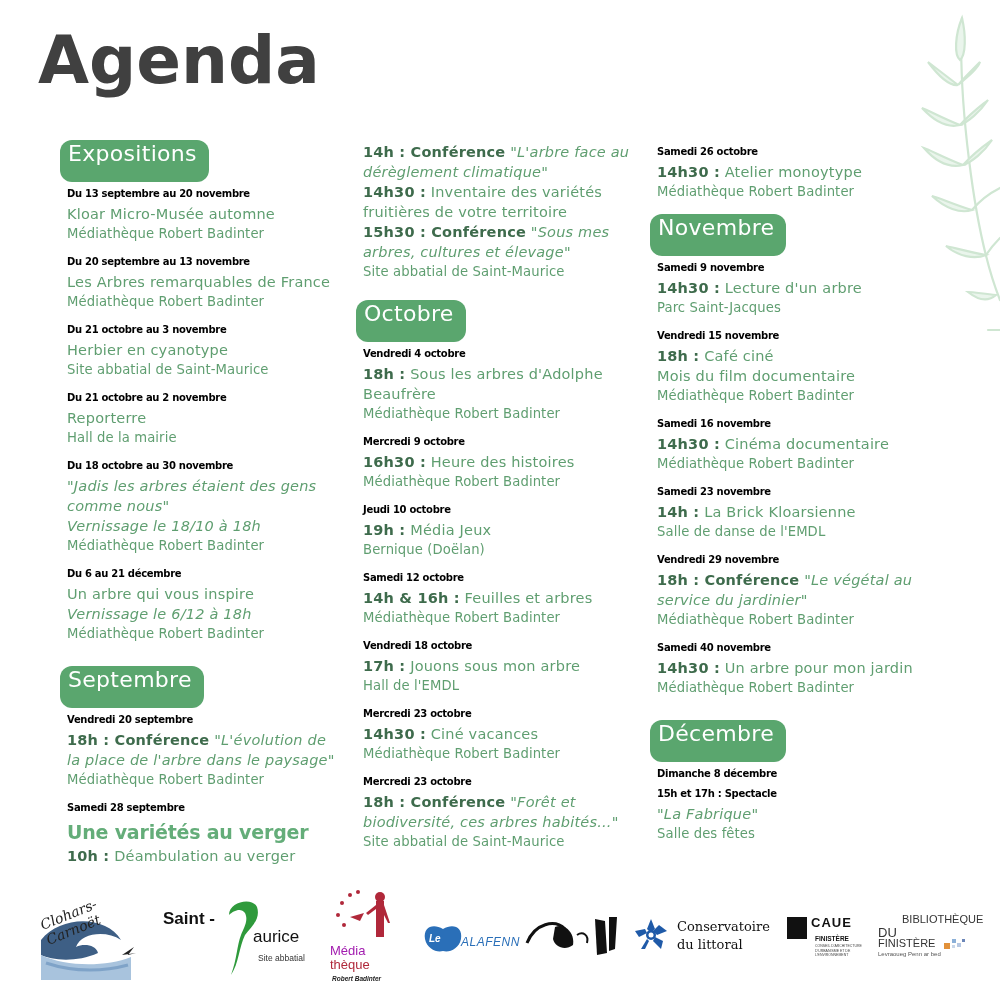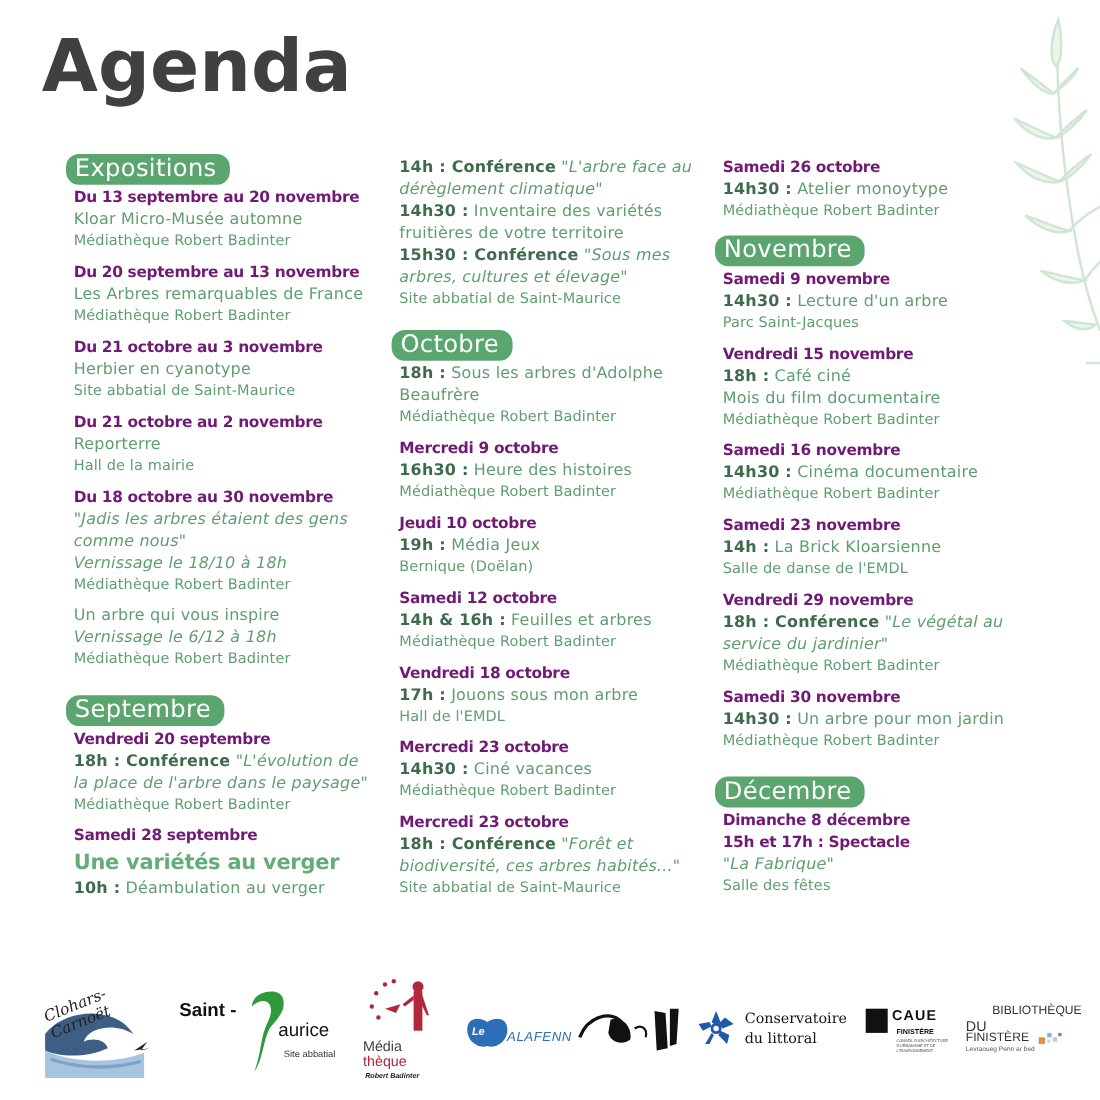--- a/index.html
+++ b/index.html
@@ -10,25 +10,25 @@
     font-family: "DejaVu Sans", sans-serif; font-weight: bold;
     font-size: 66px; letter-spacing: 0px; color: #404040;
     line-height: 1;
   }
   .col { position: absolute; top: 140px; width: 290px; }
   .col1 { left: 60px; }
   .col2 { left: 356px; top: 142px; }
   .col3 { left: 650px; top: 142px; }
   .section-pill {
     display: inline-block; background: #5aa66e; color: #ffffff;
-    font-size: 22px; line-height: 28px; padding: 0 12px 0 8px;
+    font-size: 22px; line-height: 28px; padding: 0 12px 14px 8px;
     border-radius: 12px; margin-bottom: 2px; letter-spacing: 0.3px;
   }
   .event { padding-left: 7px; margin-bottom: 8px; }
-  .date { font-weight: bold; font-size: 14px; color: #701a75; line-height: 20px; letter-spacing: -0.3px; }
+  .date { font-weight: bold; font-size: 10px; color: #000000; line-height: 20px; letter-spacing: -0.3px; }
   .line { font-size: 14.5px; color: #5f9e70; line-height: 20px; letter-spacing: 0.2px; }
   .line.it, .it { font-style: italic; }
   .place { font-size: 13.2px; color: #5f9e70; line-height: 20px; letter-spacing: 0.1px; }
   .tm { font-weight: bold; color: #3e6b4c; }
   .big { font-size: 19px; font-weight: bold; color: #64ad79; line-height: 28px; letter-spacing: -0.2px; }
   .gap { height: 14px; }
   .leaf { position: absolute; right: 0; top: 0; width: 100px; height: 350px; }
   .logos { position: absolute; left: 30px; top: 885px; width: 950px; height: 105px; }
   .logo { position: absolute; }
   .logo-text { font-family: "Liberation Sans", sans-serif; }
@@ -81,20 +81,21 @@
     <div class="place">Hall de la mairie</div>
   </div>
   <div class="event">
     <div class="date">Du 18 octobre au 30 novembre</div>
     <div class="line it">"Jadis les arbres étaient des gens</div>
     <div class="line it">comme nous"</div>
     <div class="line it">Vernissage le 18/10 à 18h</div>
     <div class="place">Médiathèque Robert Badinter</div>
   </div>
   <div class="event">
+    <div class="date">Du 6 au 21 décembre</div>
     <div class="line">Un arbre qui vous inspire</div>
     <div class="line it">Vernissage le 6/12 à 18h</div>
     <div class="place">Médiathèque Robert Badinter</div>
   </div>
 
   <div class="gap"></div>
   <div class="section-pill">Septembre</div>
   <div class="event">
     <div class="date">Vendredi 20 septembre</div>
     <div class="line"><span class="tm">18h : Conférence</span> <span class="it">"L'évolution de</span></div>
@@ -116,20 +117,21 @@
     <div class="line">fruitières de votre territoire</div>
     <div class="line"><span class="tm">15h30 : Conférence</span> <span class="it">"Sous mes</span></div>
     <div class="line it">arbres, cultures et élevage"</div>
     <div class="place">Site abbatial de Saint-Maurice</div>
   </div>
 
   <div class="gap" style="height:10px"></div>
   <div class="section-pill">Octobre</div>
 
   <div class="event">
+    <div class="date">Vendredi 4 octobre</div>
     <div class="line"><span class="tm">18h :</span> <span>Sous les arbres d'Adolphe</span></div>
     <div class="line">Beaufrère</div>
     <div class="place">Médiathèque Robert Badinter</div>
   </div>
   <div class="event">
     <div class="date">Mercredi 9 octobre</div>
     <div class="line"><span class="tm">16h30 :</span> <span>Heure des histoires</span></div>
     <div class="place">Médiathèque Robert Badinter</div>
   </div>
   <div class="event">
@@ -191,21 +193,21 @@
     <div class="line"><span class="tm">14h :</span> <span>La Brick Kloarsienne</span></div>
     <div class="place">Salle de danse de l'EMDL</div>
   </div>
   <div class="event">
     <div class="date">Vendredi 29 novembre</div>
     <div class="line"><span class="tm">18h : Conférence</span> <span class="it">"Le végétal au</span></div>
     <div class="line it">service du jardinier"</div>
     <div class="place">Médiathèque Robert Badinter</div>
   </div>
   <div class="event">
-    <div class="date">Samedi 30 novembre</div>
+    <div class="date">Samedi 40 novembre</div>
     <div class="line"><span class="tm">14h30 :</span> <span>Un arbre pour mon jardin</span></div>
     <div class="place">Médiathèque Robert Badinter</div>
   </div>
 
   <div class="gap" style="height:14px"></div>
   <div class="section-pill">Décembre</div>
   <div class="event">
     <div class="date">Dimanche 8 décembre</div>
     <div class="date">15h et 17h : Spectacle</div>
     <div class="line it">"La Fabrique"</div>
@@ -239,21 +241,21 @@
         <circle cx="28" cy="5" r="2" fill="#b0283a"></circle>
         <circle cx="12" cy="16" r="2" fill="#b0283a"></circle>
       <circle cx="8" cy="28" r="2" fill="#b0283a"></circle>
         <circle cx="14" cy="38" r="2" fill="#b0283a"></circle>
       <path d="M20 30 L34 26 L30 34Z" fill="#b0283a"></path>
       <rect x="46" y="14" width="8" height="36" fill="#b0283a"></rect>
       <circle cx="50" cy="10" r="5" fill="#b0283a"></circle>
       <path d="M46 18 L36 26 L38 28 L46 22Z" fill="#b0283a"></path>
       <path d="M54 18 L60 36 L58 36 L52 24Z" fill="#b0283a"></path>
     </svg>
-    <div class="logo-text" style="position:absolute; left:0; top:56px; font-size:13px; color:#404040;">Média</div>
+    <div class="logo-text" style="position:absolute; left:0; top:56px; font-size:13px; color:#a21caf;">Média</div>
     <div class="logo-text" style="position:absolute; left:0; top:70px; font-size:13px; color:#b0283a;">thèque</div>
     <div class="logo-text" style="position:absolute; left:2px; top:88px; font-size:6.5px; font-style:italic; font-weight:bold; color:#222;">Robert Badinter</div>
   </div>
 
   <div class="logo" style="left:393px; top:38px; width:90px; height:40px;">
     <svg width="40" height="36" viewBox="0 0 40 36">
       <path d="M20 6 C10 0 0 4 2 16 C4 26 14 30 20 28 C26 30 36 26 38 16 C40 4 30 0 20 6Z" fill="#2a6fb8"></path>
     </svg>
     <span class="logo-text" style="position:absolute; left:6px; top:10px; font-size:10px; font-style:italic; color:#fff; font-weight:bold;">Le</span>
     <span class="logo-text" style="position:absolute; left:38px; top:12px; font-size:12px; font-style:italic; color:#2a6fb8; letter-spacing:0.5px;">ALAFENN</span>

